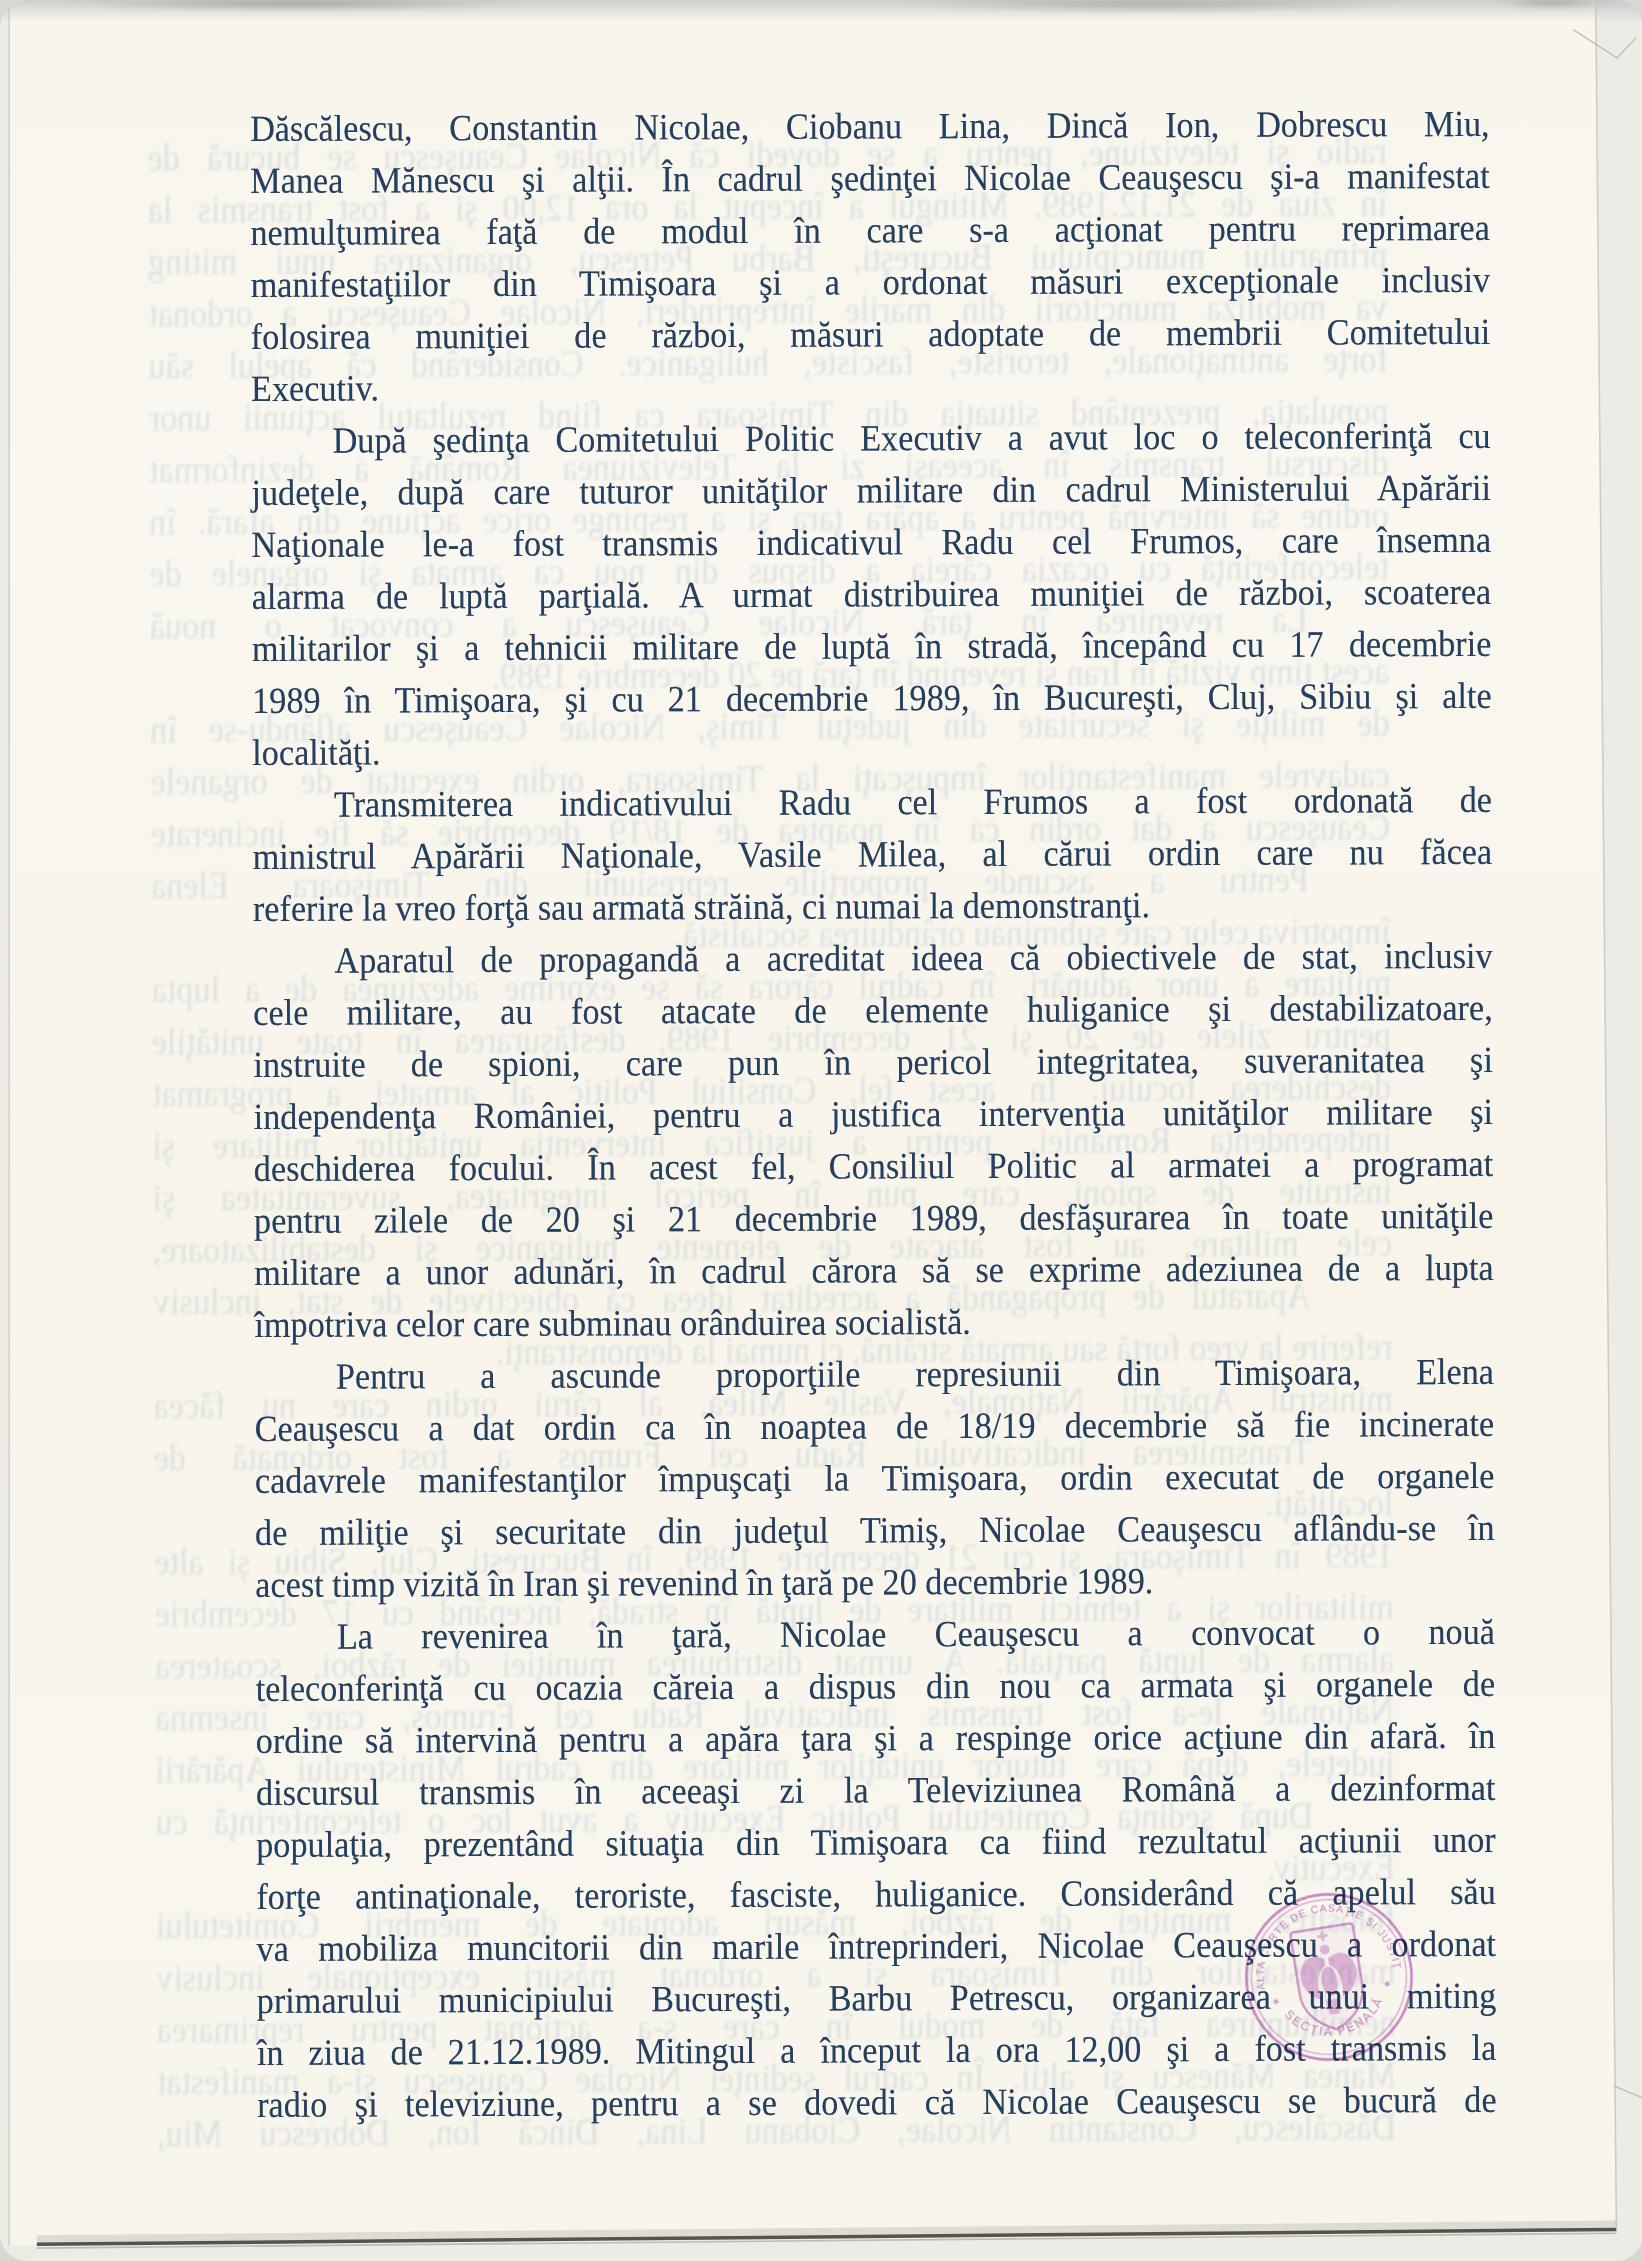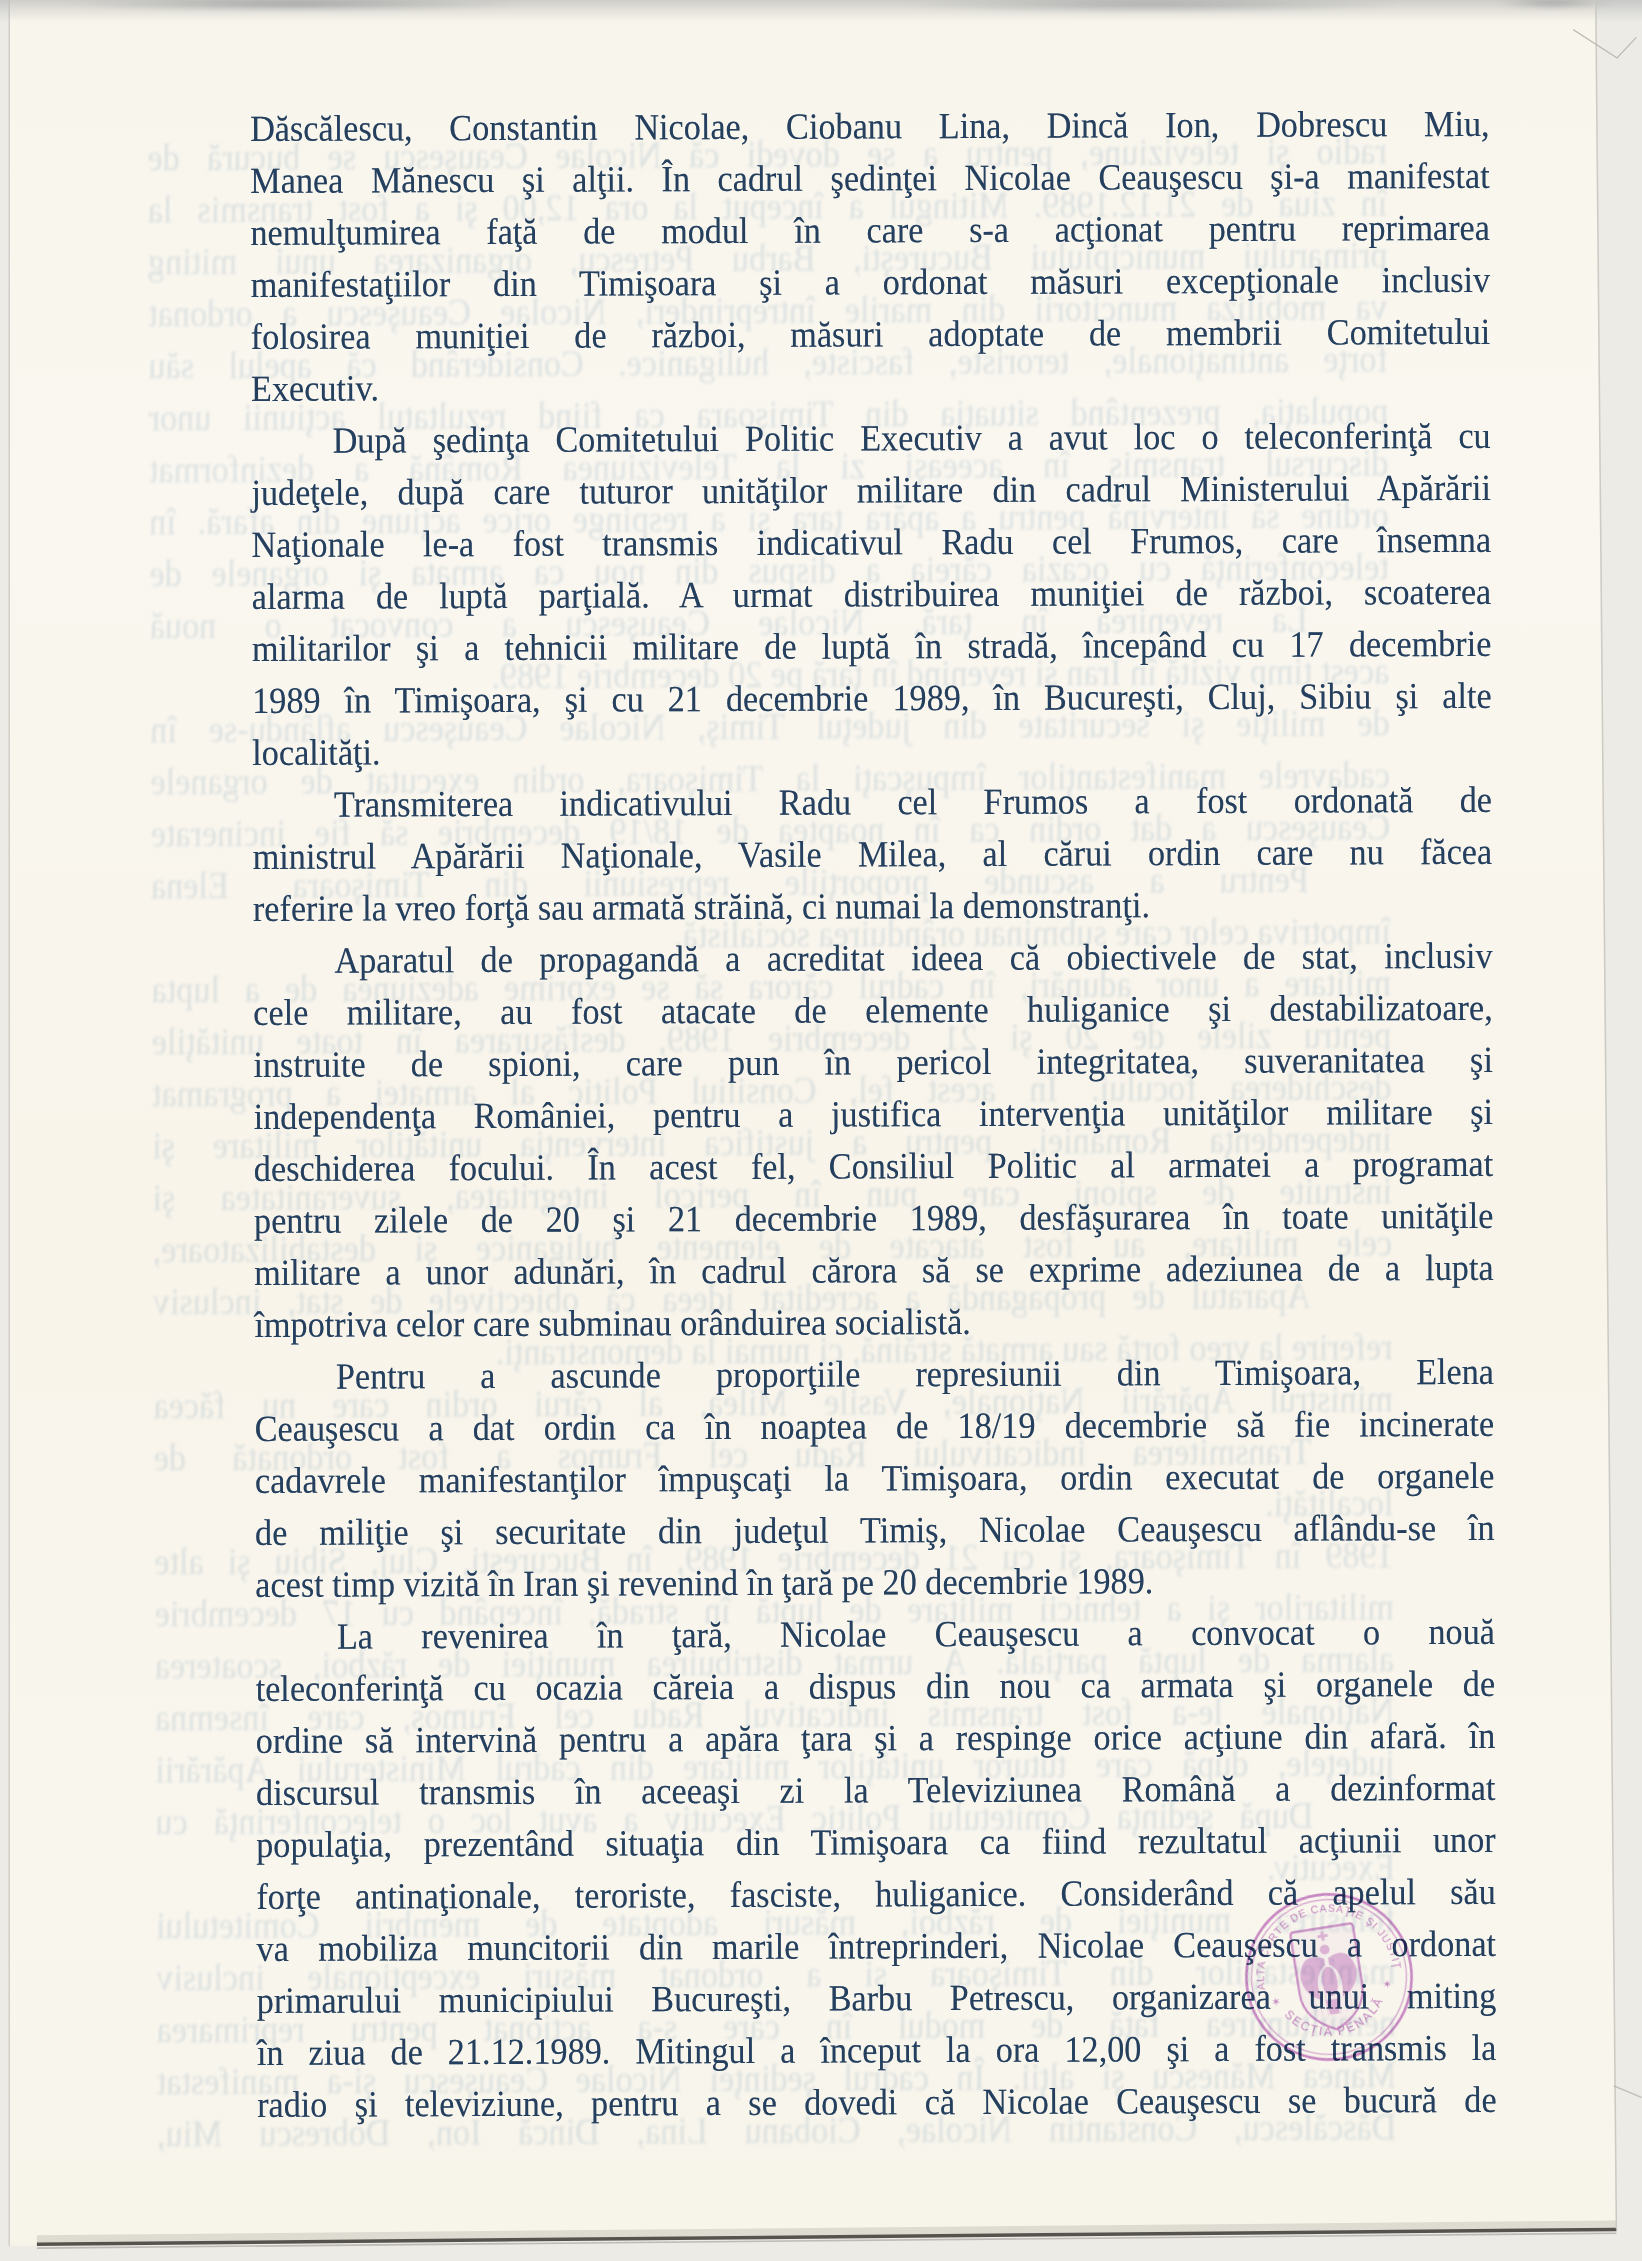--- a/index.html
+++ b/index.html
@@ -1,19 +1,20 @@
 <!DOCTYPE html>
 <html style="font-size:10.3px"><head>
 <meta charset="utf-8">
 <style>
   html,body { margin:0; padding:0; background:#d8d7d3; }
   #screen {
     position:relative; width:1643px; height:2261px; overflow:hidden;
     background:#ecebe6;
     font-family:"Liberation Serif","DejaVu Serif",serif;
+    border-radius:27px;
   }
   
   .paper {
     position:absolute; inset:0;
     background:linear-gradient(180deg,#f8f5ec 0%,#faf7f0 22%,#f8f4ea 55%,#f9f6ee 82%,#f7f4ea 100%);
     clip-path:polygon(9.7px 0px, 1596px 0px, 1616px 2230px, 37px 2246px, 9px 2246px);
     box-shadow:inset -14px 0 19.3px -13px rgba(120,115,105,.28), inset 0 -17px 22px -17px rgba(120,115,105,.22);
   }
   
   .topstrip {

